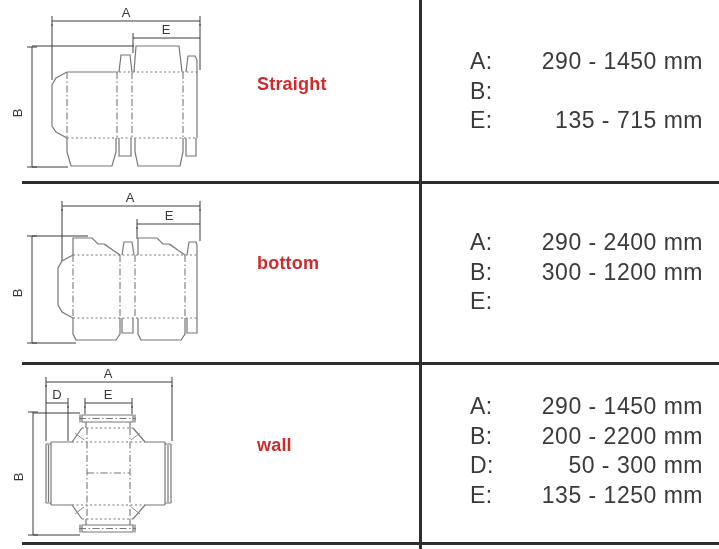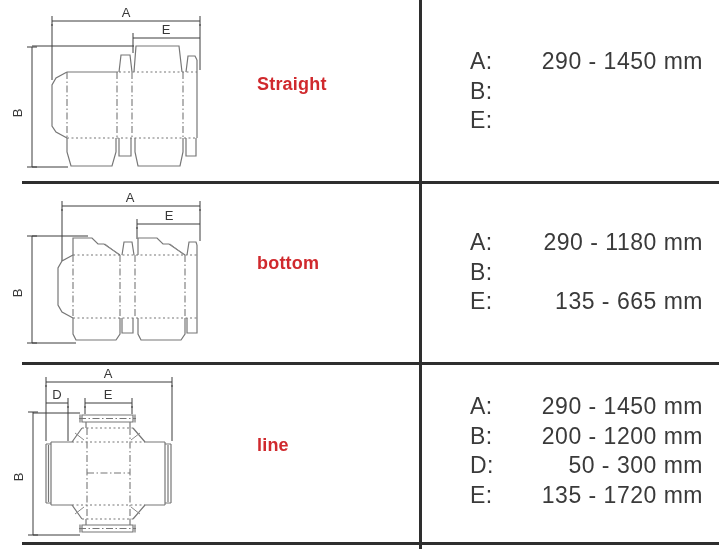--- a/index.html
+++ b/index.html
@@ -72,20 +72,21 @@
   <div class="specs" style="top:47px">
     <div class="spec-line">
       <span class="spec-key">A:</span>
       <span class="spec-val">290 - 1450 mm</span>
     </div>
     <div class="spec-line">
       <span class="spec-key">B:</span>
     </div>
     <div class="spec-line">
       <span class="spec-key">E:</span>
+      <span class="spec-val">135 - 715 mm</span>
     </div>
   </div>
 
   <svg class="diagram" style="top:183px;height:178px" viewBox="0 0 240 178">
     <g class="dim">
       <path d="M62,23 H200 M62,18 V28 M200,18 V28 M62,26 V78 M200,26 V58"></path>
       <path d="M137,41 H200 M137,36 V46 M137,44 V56"></path>
       <path d="M32,53 V160 M27,53 H37 M27,160 H37 M32,53 H88 M32,160 H76"></path>
     </g>
     <text class="dim-text" x="130" y="19" text-anchor="middle">A</text>
@@ -114,28 +115,28 @@
     </g>
   </svg>
 
   <div class="type-label" style="top:248px">
     <div>bottom</div>
   </div>
 
   <div class="specs" style="top:228px">
     <div class="spec-line">
       <span class="spec-key">A:</span>
-      <span class="spec-val">290 - 1180 mm</span>
+      <span class="spec-val">290 - 2400 mm</span>
     </div>
     <div class="spec-line">
       <span class="spec-key">B:</span>
+      <span class="spec-val">300 - 1200 mm</span>
     </div>
     <div class="spec-line">
       <span class="spec-key">E:</span>
-      <span class="spec-val">135 - 665 mm</span>
     </div>
   </div>
 
   <svg class="diagram" style="top:365px;height:176px" viewBox="0 0 240 176">
     <g class="dim">
       <path d="M46,17 H172 M46,12 V22 M172,12 V22 M46,20 V76 M172,20 V76"></path>
       <path d="M46,38 H68 M68,33 V43 M68,41 V76"></path>
       <path d="M85,38 H132 M85,33 V43 M132,33 V43 M85,41 V49 M132,41 V49"></path>
       <path d="M33,47 V170 M28,47 H38 M28,170 H38 M33,48 H80 M33,170 H80"></path>
     </g>
@@ -160,35 +161,35 @@
     </g>
     <g class="fold">
       <path d="M87,63 V154 M130,63 V154 M79,53.5 H136 M79,163.5 H136 M87,108 H130"></path>
     </g>
     <g class="dot">
       <path d="M82,63 H133 M72,77 H145 M72,140 H145 M82,154 H133"></path>
     </g>
   </svg>
 
   <div class="type-label" style="top:430px">
-    <div>line</div>
+    <div>wall</div>
   </div>
 
   <div class="specs" style="top:392px">
     <div class="spec-line">
       <span class="spec-key">A:</span>
       <span class="spec-val">290 - 1450 mm</span>
     </div>
     <div class="spec-line">
       <span class="spec-key">B:</span>
-      <span class="spec-val">200 - 1200 mm</span>
+      <span class="spec-val">200 - 2200 mm</span>
     </div>
     <div class="spec-line">
       <span class="spec-key">D:</span>
       <span class="spec-val">50 - 300 mm</span>
     </div>
     <div class="spec-line">
       <span class="spec-key">E:</span>
-      <span class="spec-val">135 - 1720 mm</span>
+      <span class="spec-val">135 - 1250 mm</span>
     </div>
   </div>
 
 </div>
 
 </body></html>

